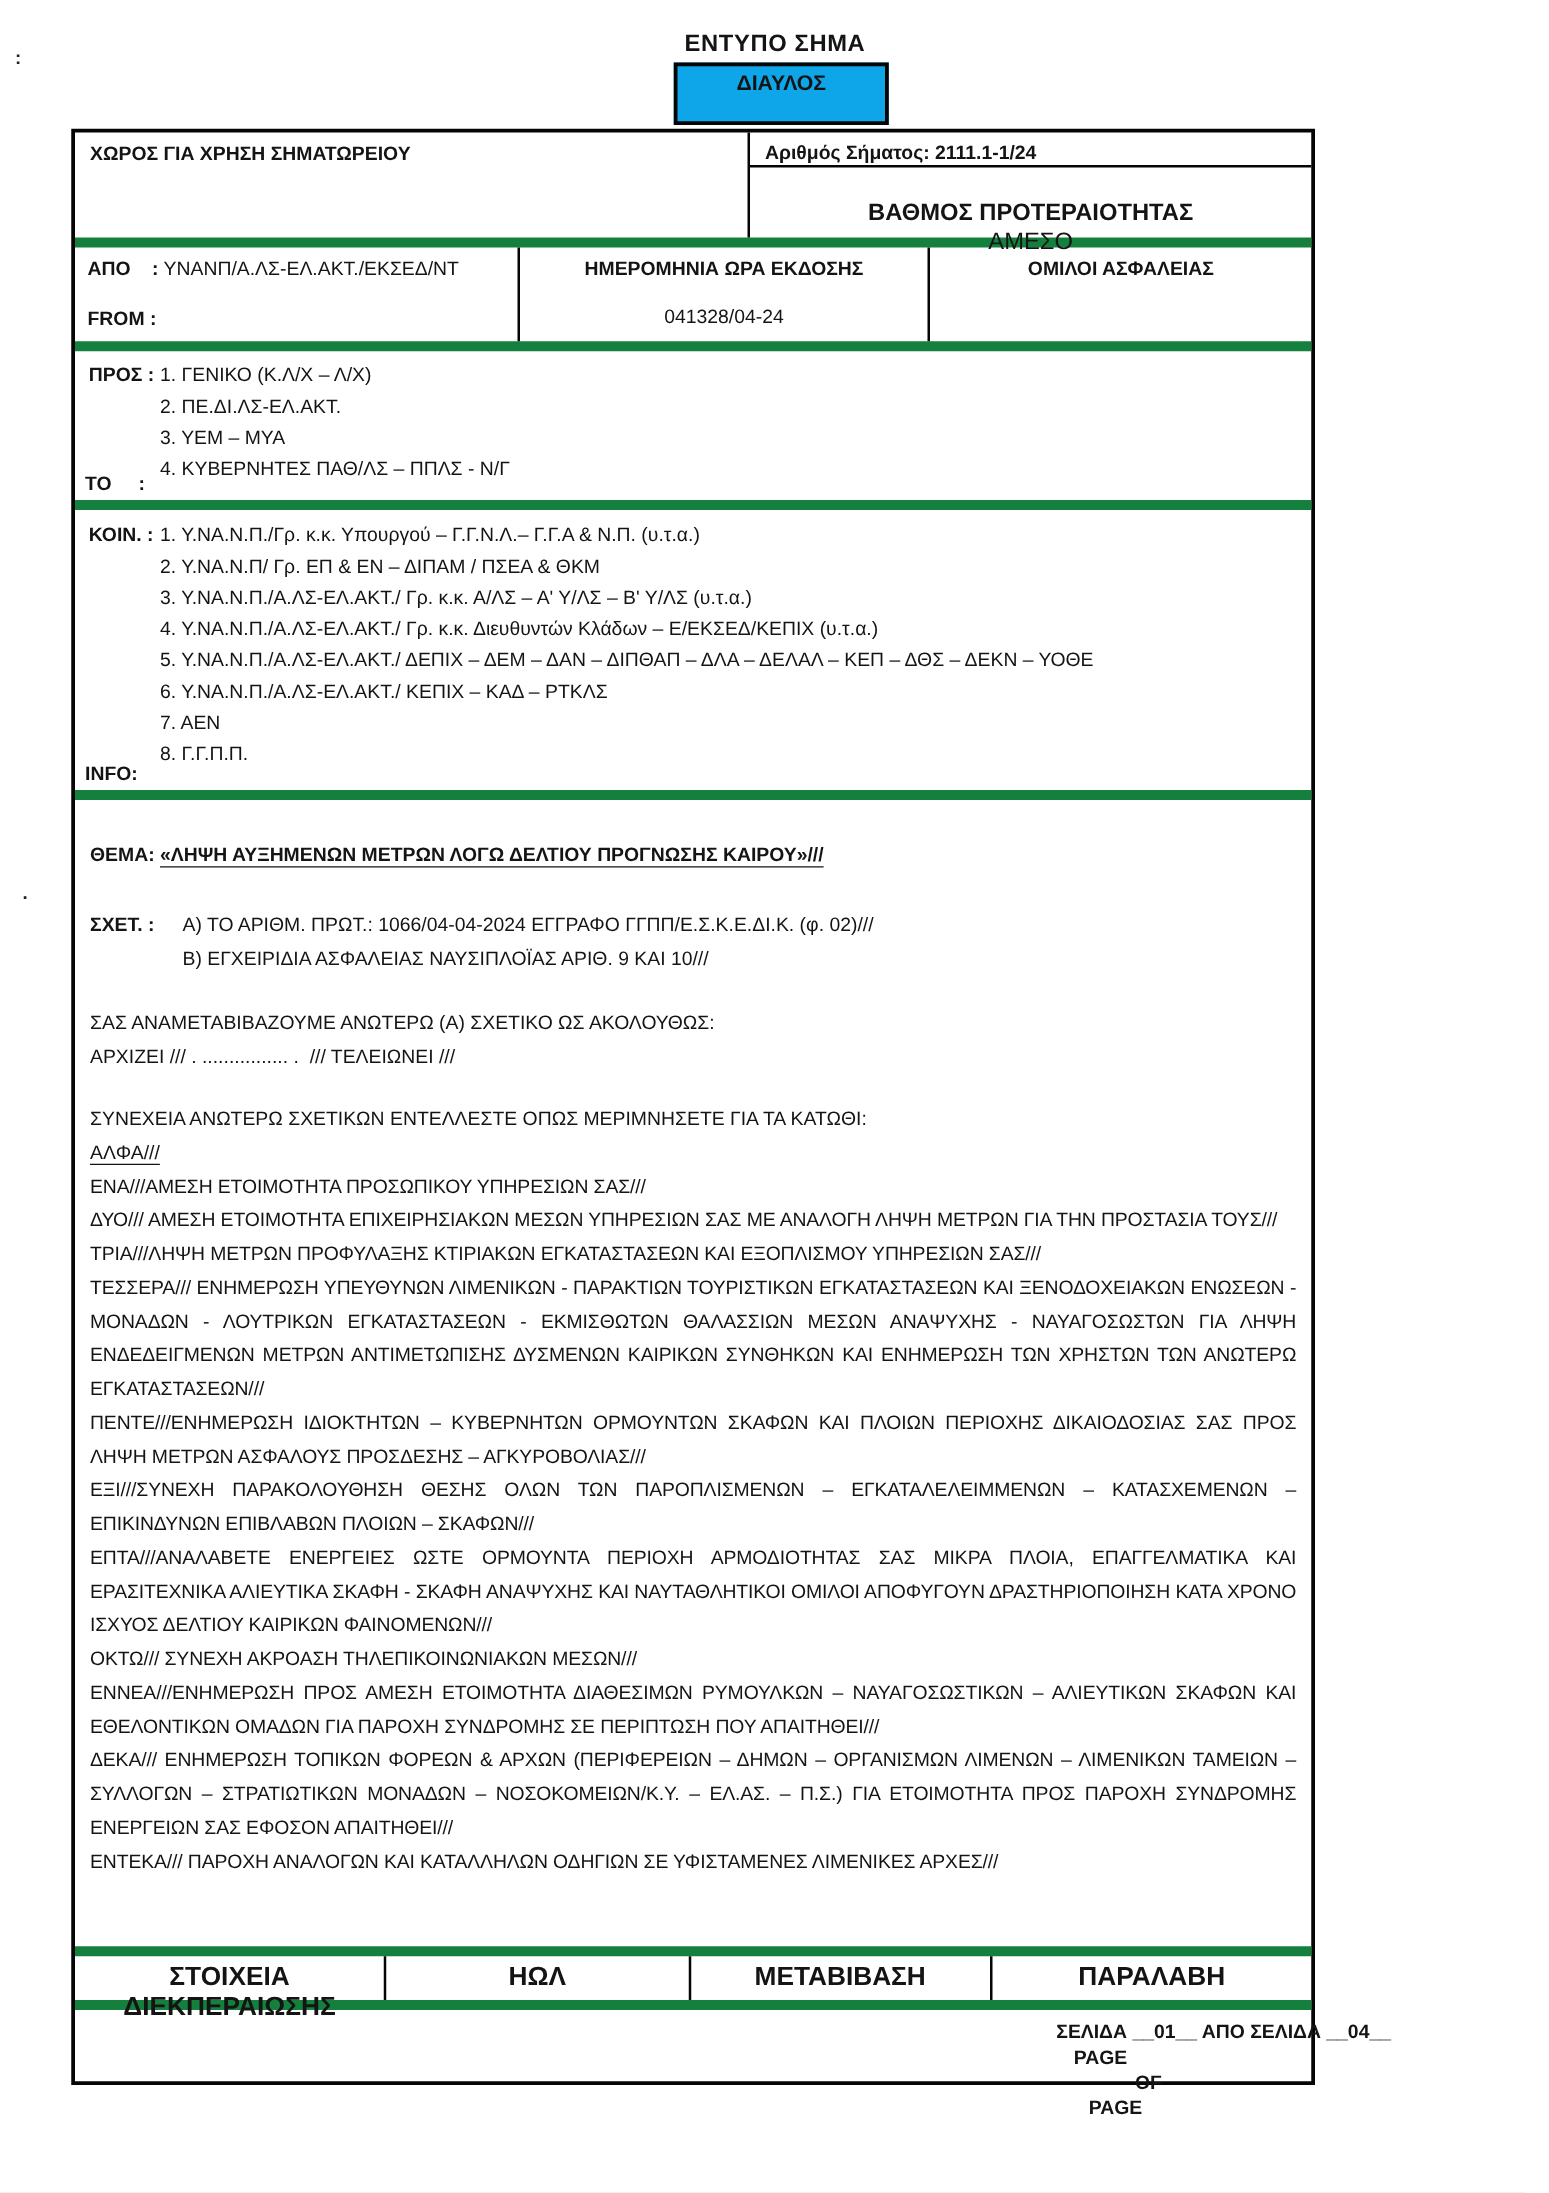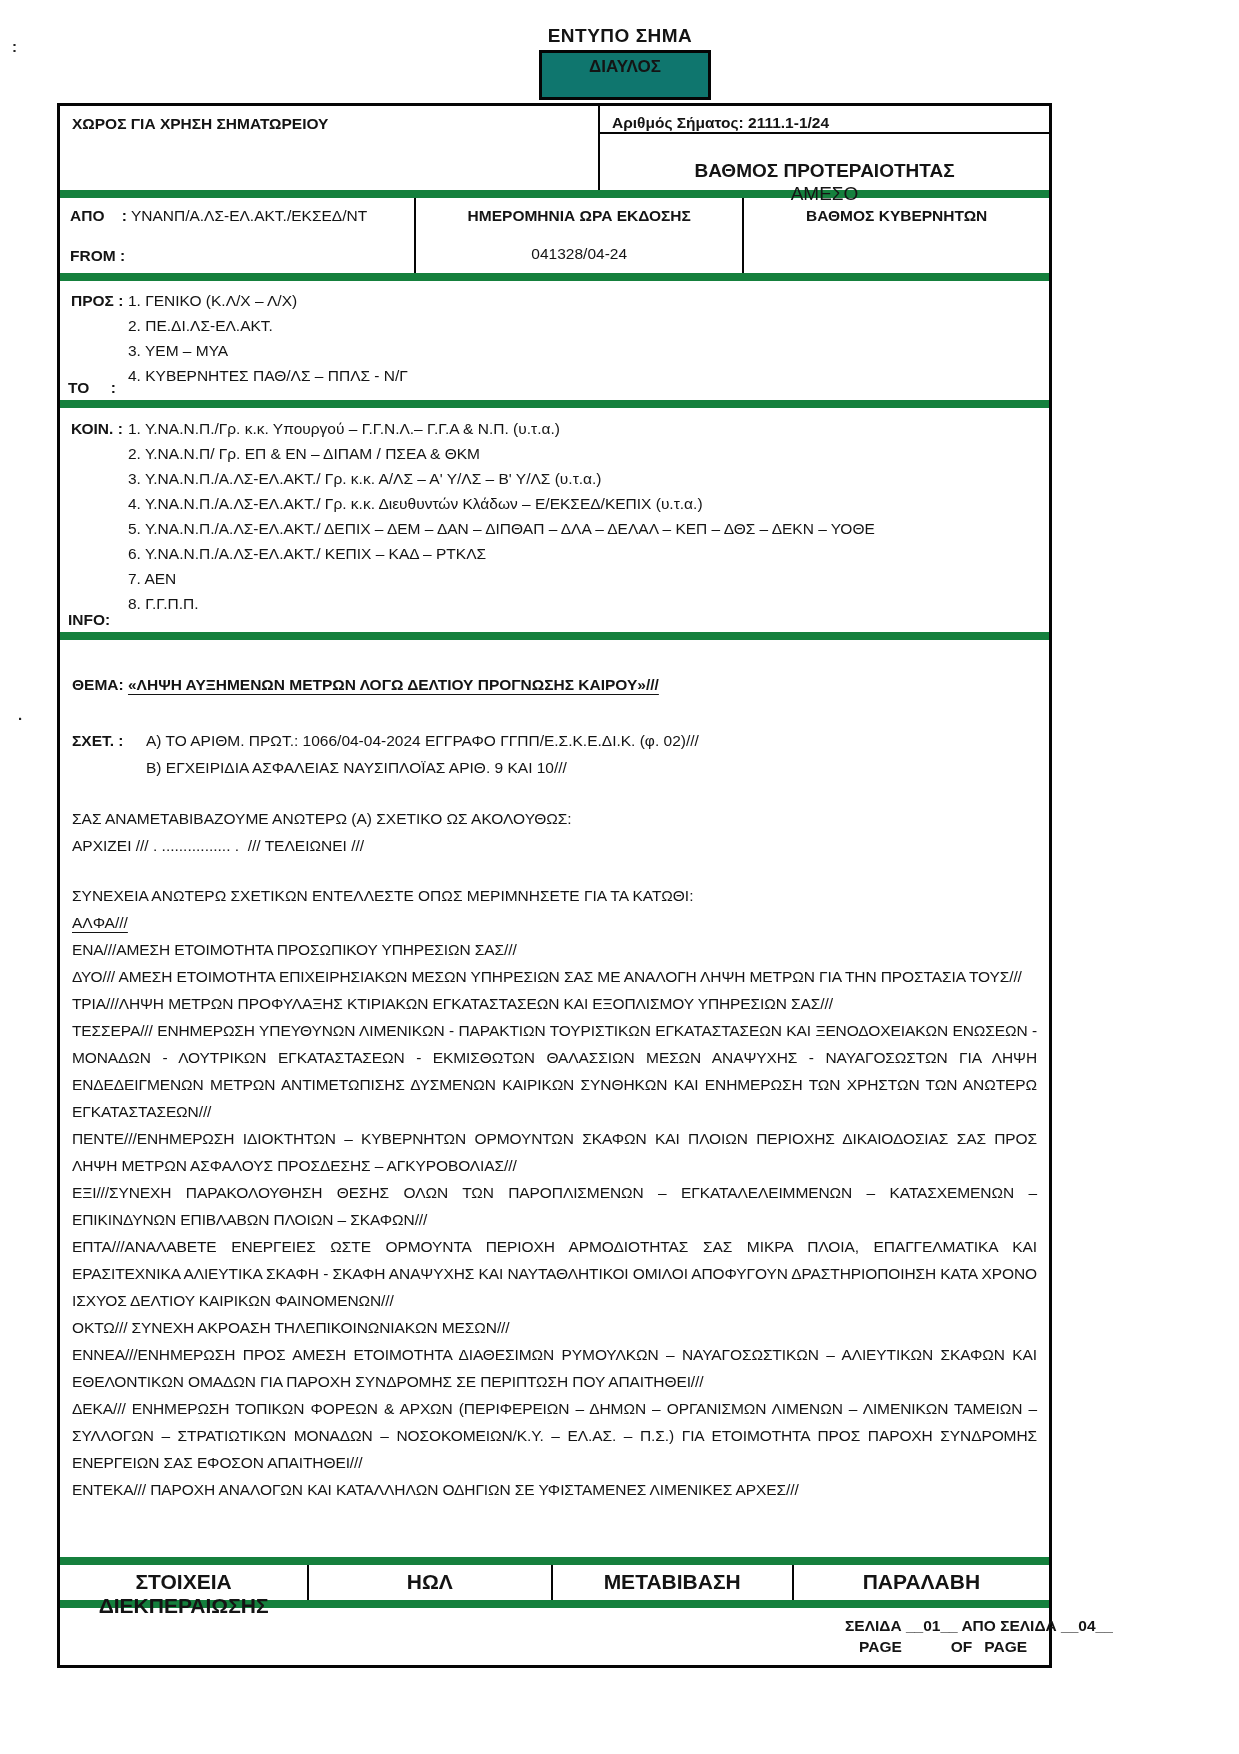--- a/index.html
+++ b/index.html
@@ -14,21 +14,21 @@
   .artifact { position:absolute; font-weight:bold; color:#222; font-size:15px; }
   .art1 { left:12px; top:38px; }
   .art2 { left:18px; top:706px; }
 
   .doc-title {
     position:absolute; top:25px; left:478px; width:284px; text-align:center;
     font-weight:bold; font-size:19px; letter-spacing:.5px;
   }
   .channel-box {
     position:absolute; left:539px; top:50px; width:172px; height:50px;
-    border:3px solid #050505; box-sizing:border-box; background:#0f766e;
+    border:3px solid #050505; box-sizing:border-box; background:#0ea5e9;
     text-align:center; font-weight:bold; font-size:17px; padding-top:4px; z-index:2;
   }
 
   .form-table {
     position:absolute; left:57px; top:103px; width:995px;
     border:3px solid #050505; background:#fff; box-sizing:border-box; z-index:1;
   }
   .row { position:relative; border-bottom:8px solid #15803d; box-sizing:border-box; }
   .row:last-child { border-bottom:none; }
 
@@ -75,21 +75,21 @@
   
   .r6 { height:43px; display:flex; font-weight:bold; font-size:21px; text-align:center; }
   .r6 .fc { box-sizing:border-box; border-right:2px solid #050505; padding-top:5px; }
   .r6 .fc1 { width:25.2%; } .r6 .fc2 { width:24.6%; } .r6 .fc3 { width:24.4%; }
   .r6 .fc4 { flex:1; border-right:none; }
 
   
   .r7 { height:57px; font-weight:bold; font-size:15.5px; }
   .pgwrap { position:absolute; right:8px; top:7px; width:196px; }
   .pg1 { line-height:22px; white-space:pre; }
-  .pg2 { display:flex; line-height:20px; padding-left:14px; }
+  .pg2 { display:flex; line-height:20px; padding-left:14px;flex-direction:column; }
   .pg2 .of { margin-left:49px; }
   .pg2 .p2 { margin-left:12px; }
 </style>
 </head>
 <body>
 
 <div class="page">
 
   <div class="artifact art1">:</div>
   <div class="artifact art2">.</div>
@@ -124,21 +124,21 @@
           <span class="b pre">ΑΠΟ    :</span>
           <span>ΥΝΑΝΠ/Α.ΛΣ-ΕΛ.ΑΚΤ./ΕΚΣΕΔ/ΝΤ</span>
         </div>
         <div class="b pre">FROM :</div>
       </div>
       <div class="c2">
         <div class="b">ΗΜΕΡΟΜΗΝΙΑ ΩΡΑ ΕΚΔΟΣΗΣ</div>
         <div class="val">041328/04-24</div>
       </div>
       <div class="c3">
-        <div class="b">ΒΑΘΜΟΣ ΚΥΒΕΡΝΗΤΩΝ</div>
+        <div class="b">ΟΜΙΛΟΙ ΑΣΦΑΛΕΙΑΣ</div>
       </div>
     </div>
 
     <div class="row r3">
       <div class="listflex">
         <span class="lbl">ΠΡΟΣ :</span>
         <div class="items">
 
         <div class="li">1. ΓΕΝΙΚΟ (Κ.Λ/Χ – Λ/Χ)</div>
             <div class="li">2. ΠΕ.ΔΙ.ΛΣ-ΕΛ.ΑΚΤ.</div>

